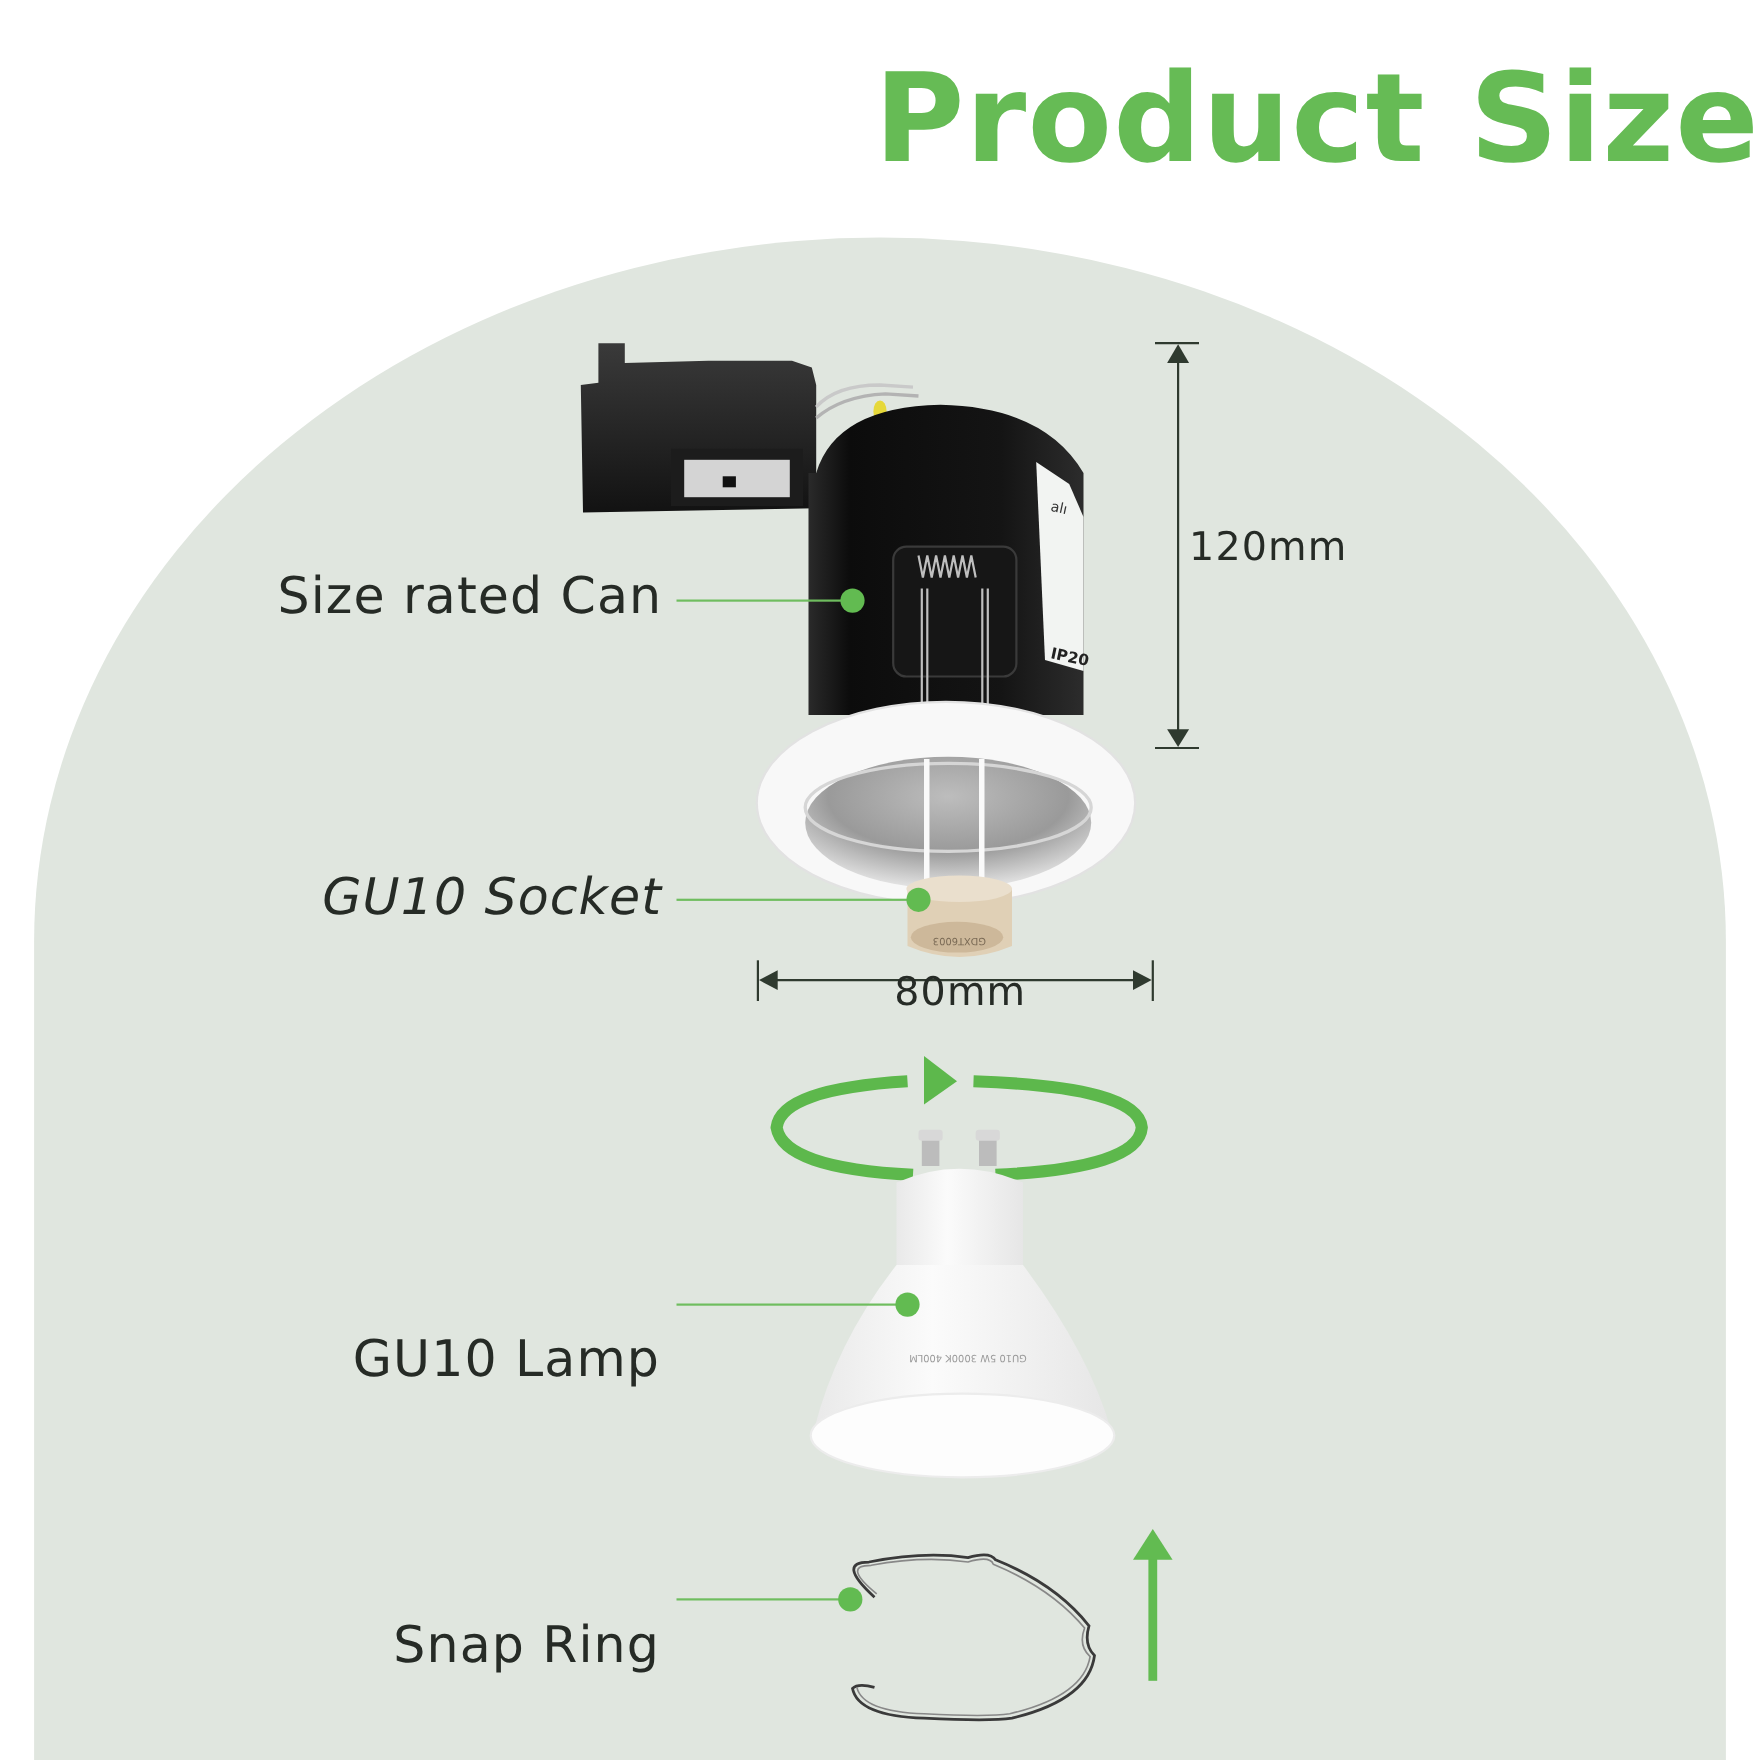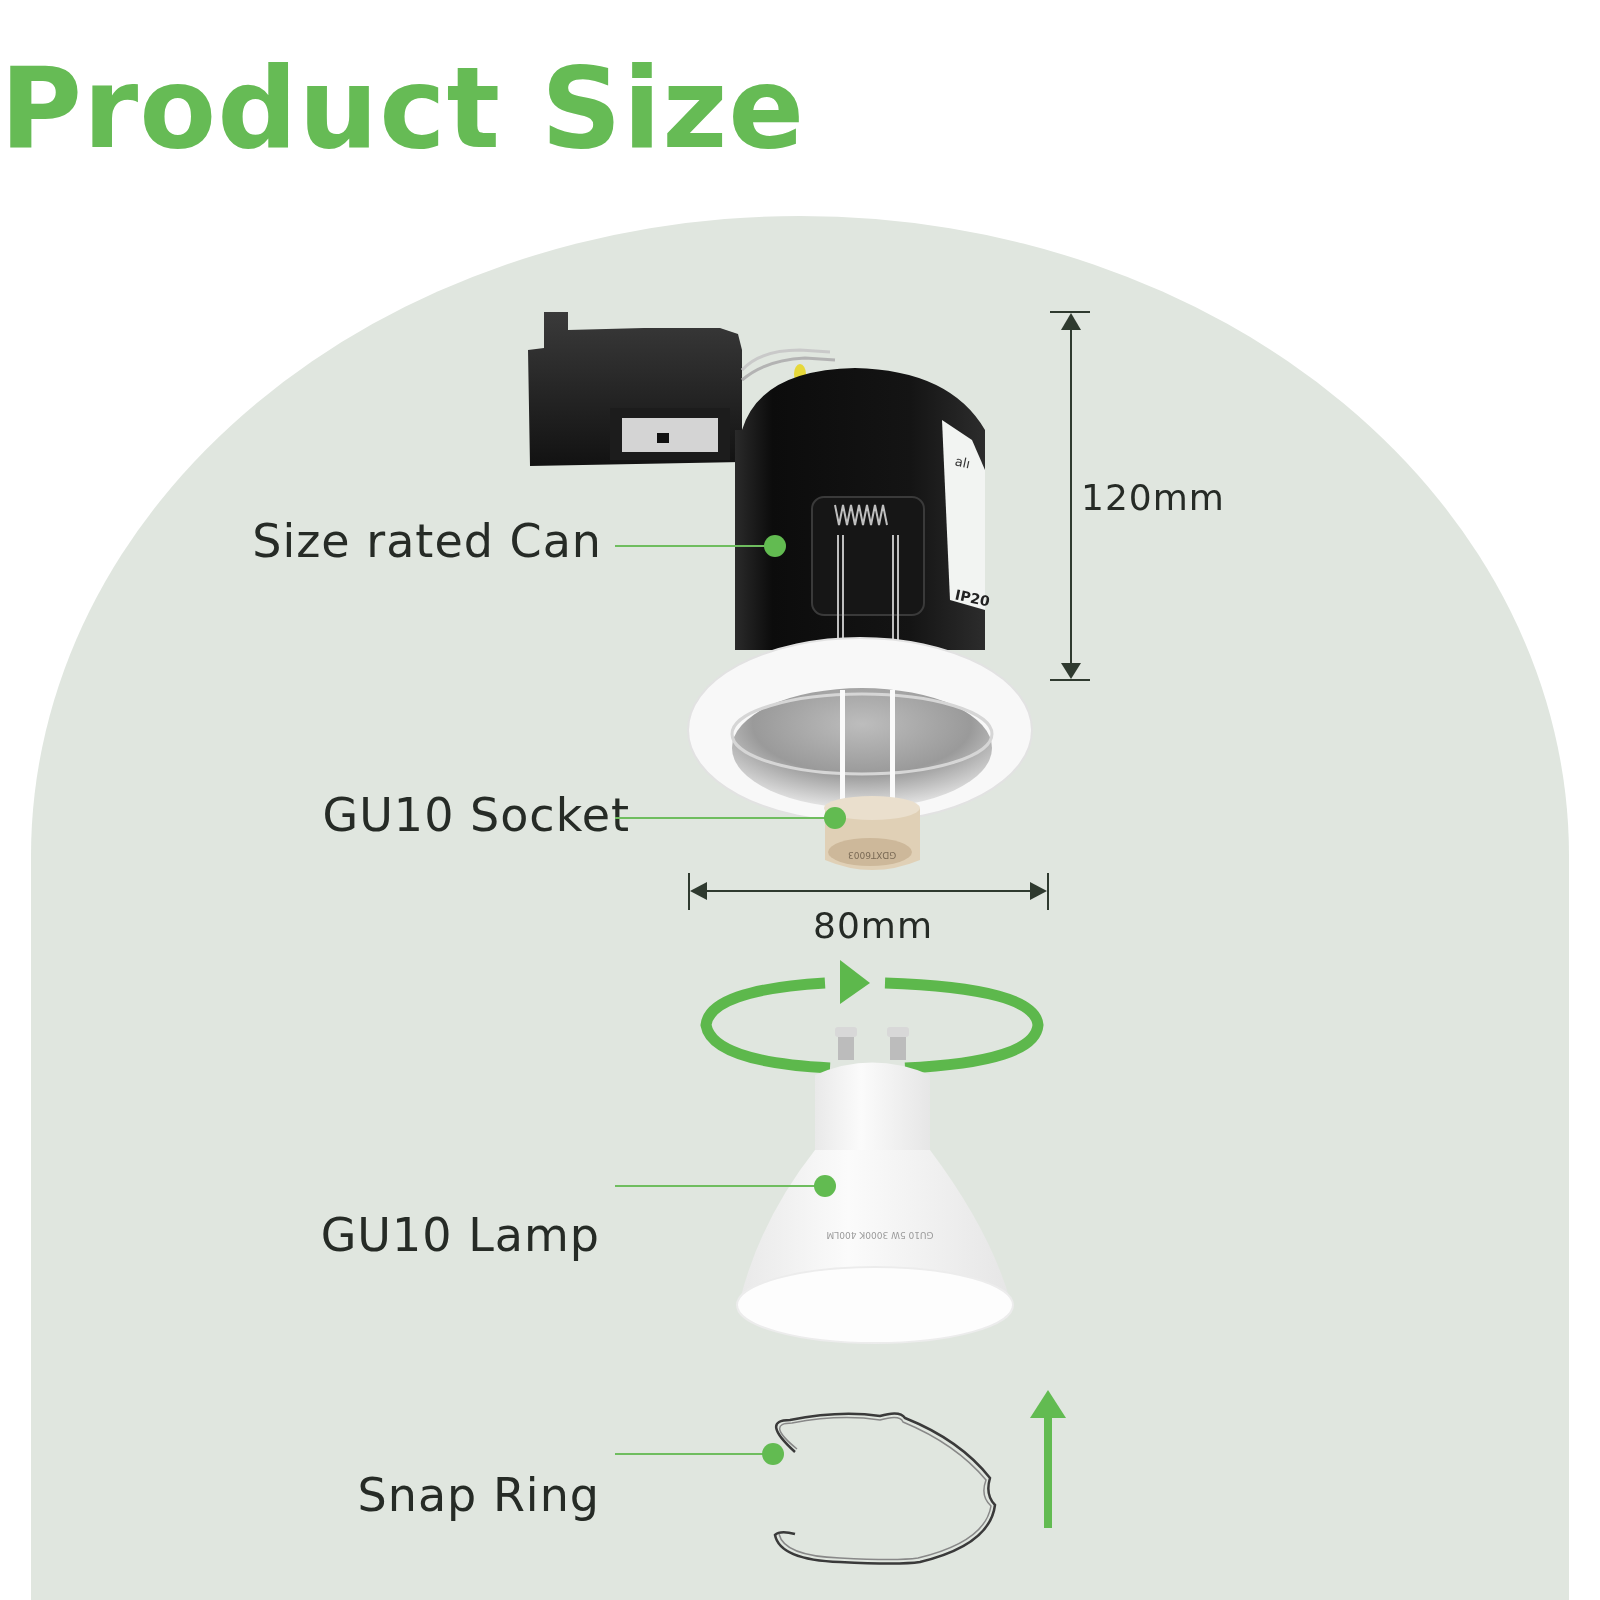--- a/index.html
+++ b/index.html
@@ -8,21 +8,21 @@
       background: #ffffff;
       font-family: "DejaVu Sans", "Liberation Sans", sans-serif;
     }
     .arch {
       position: absolute; left: 31px; top: 216px; width: 1538px; height: 1420px;
       background: #e0e6df;
       border-top-left-radius: 769px 640px;
       border-top-right-radius: 769px 640px;
     }
     .title {
-      position: absolute; left: 0; right: 0; top: 52px; text-align: left;
+      position: absolute; left: 0; right: 0; top: 52px; text-align: right;
       font-family: "DejaVu Sans", sans-serif; font-weight: bold;
       font-size: 112px; letter-spacing: 1px; color: #66bb55; line-height: 1;
     }
     .label {
       position: absolute; font-family: "DejaVu Sans", sans-serif;
       font-size: 46px; color: #262b26; line-height: 1; white-space: nowrap;
       letter-spacing: 1px; text-align: right;
     }
     .leader { position: absolute; height: 2px; background: #6fbd5f; }
     .dot { position: absolute; width: 22px; height: 22px; border-radius: 50%; background: #62bb51; }
@@ -143,30 +143,30 @@
     <path d="M797 1449 Q765 1423 792 1423 Q840 1414 880 1420 Q900 1414 903 1422 Q956 1444 986 1480 Q980 1496 991 1506 Q985 1542 918 1558 Q898 1561 840 1558 Q784 1556 779 1534" stroke="#888" stroke-width="1.5"></path>
   </g>
 
   <g fill="#62bb51">
     <rect x="1044" y="1413" width="8" height="115"></rect>
     <polygon points="1030,1418 1048,1390 1066,1418"></polygon>
   </g>
 </svg>
 
 <div class="dim-text" style="left:1081px; top:480px;text-align:right;">120mm</div>
-<div class="dim-text" style="left:813px; top:908px;">80mm</div>
+<div class="dim-text" style="left:813px; top:885px;">80mm</div>
 
 <div>
   <div class="label" style="right:998px; top:518px;">Size rated Can</div>
   <div class="leader" style="left:615px; top:545px; width:160px;"></div>
   <div class="dot" style="left:764px; top:535px;"></div>
 </div>
 
 <div>
-  <div class="label" style="right:970px; top:792px;">GU10 Socket</div>
+  <div class="label" style="right:998px; top:792px;font-style:italic;">GU10 Socket</div>
   <div class="leader" style="left:615px; top:817px; width:220px;"></div>
   <div class="dot" style="left:824px; top:807px;"></div>
 </div>
 
 <div>
   <div class="label" style="right:1000px; top:1212px;">GU10 Lamp</div>
   <div class="leader" style="left:615px; top:1185px; width:205px;"></div>
   <div class="dot" style="left:814px; top:1175px;"></div>
 </div>
 

